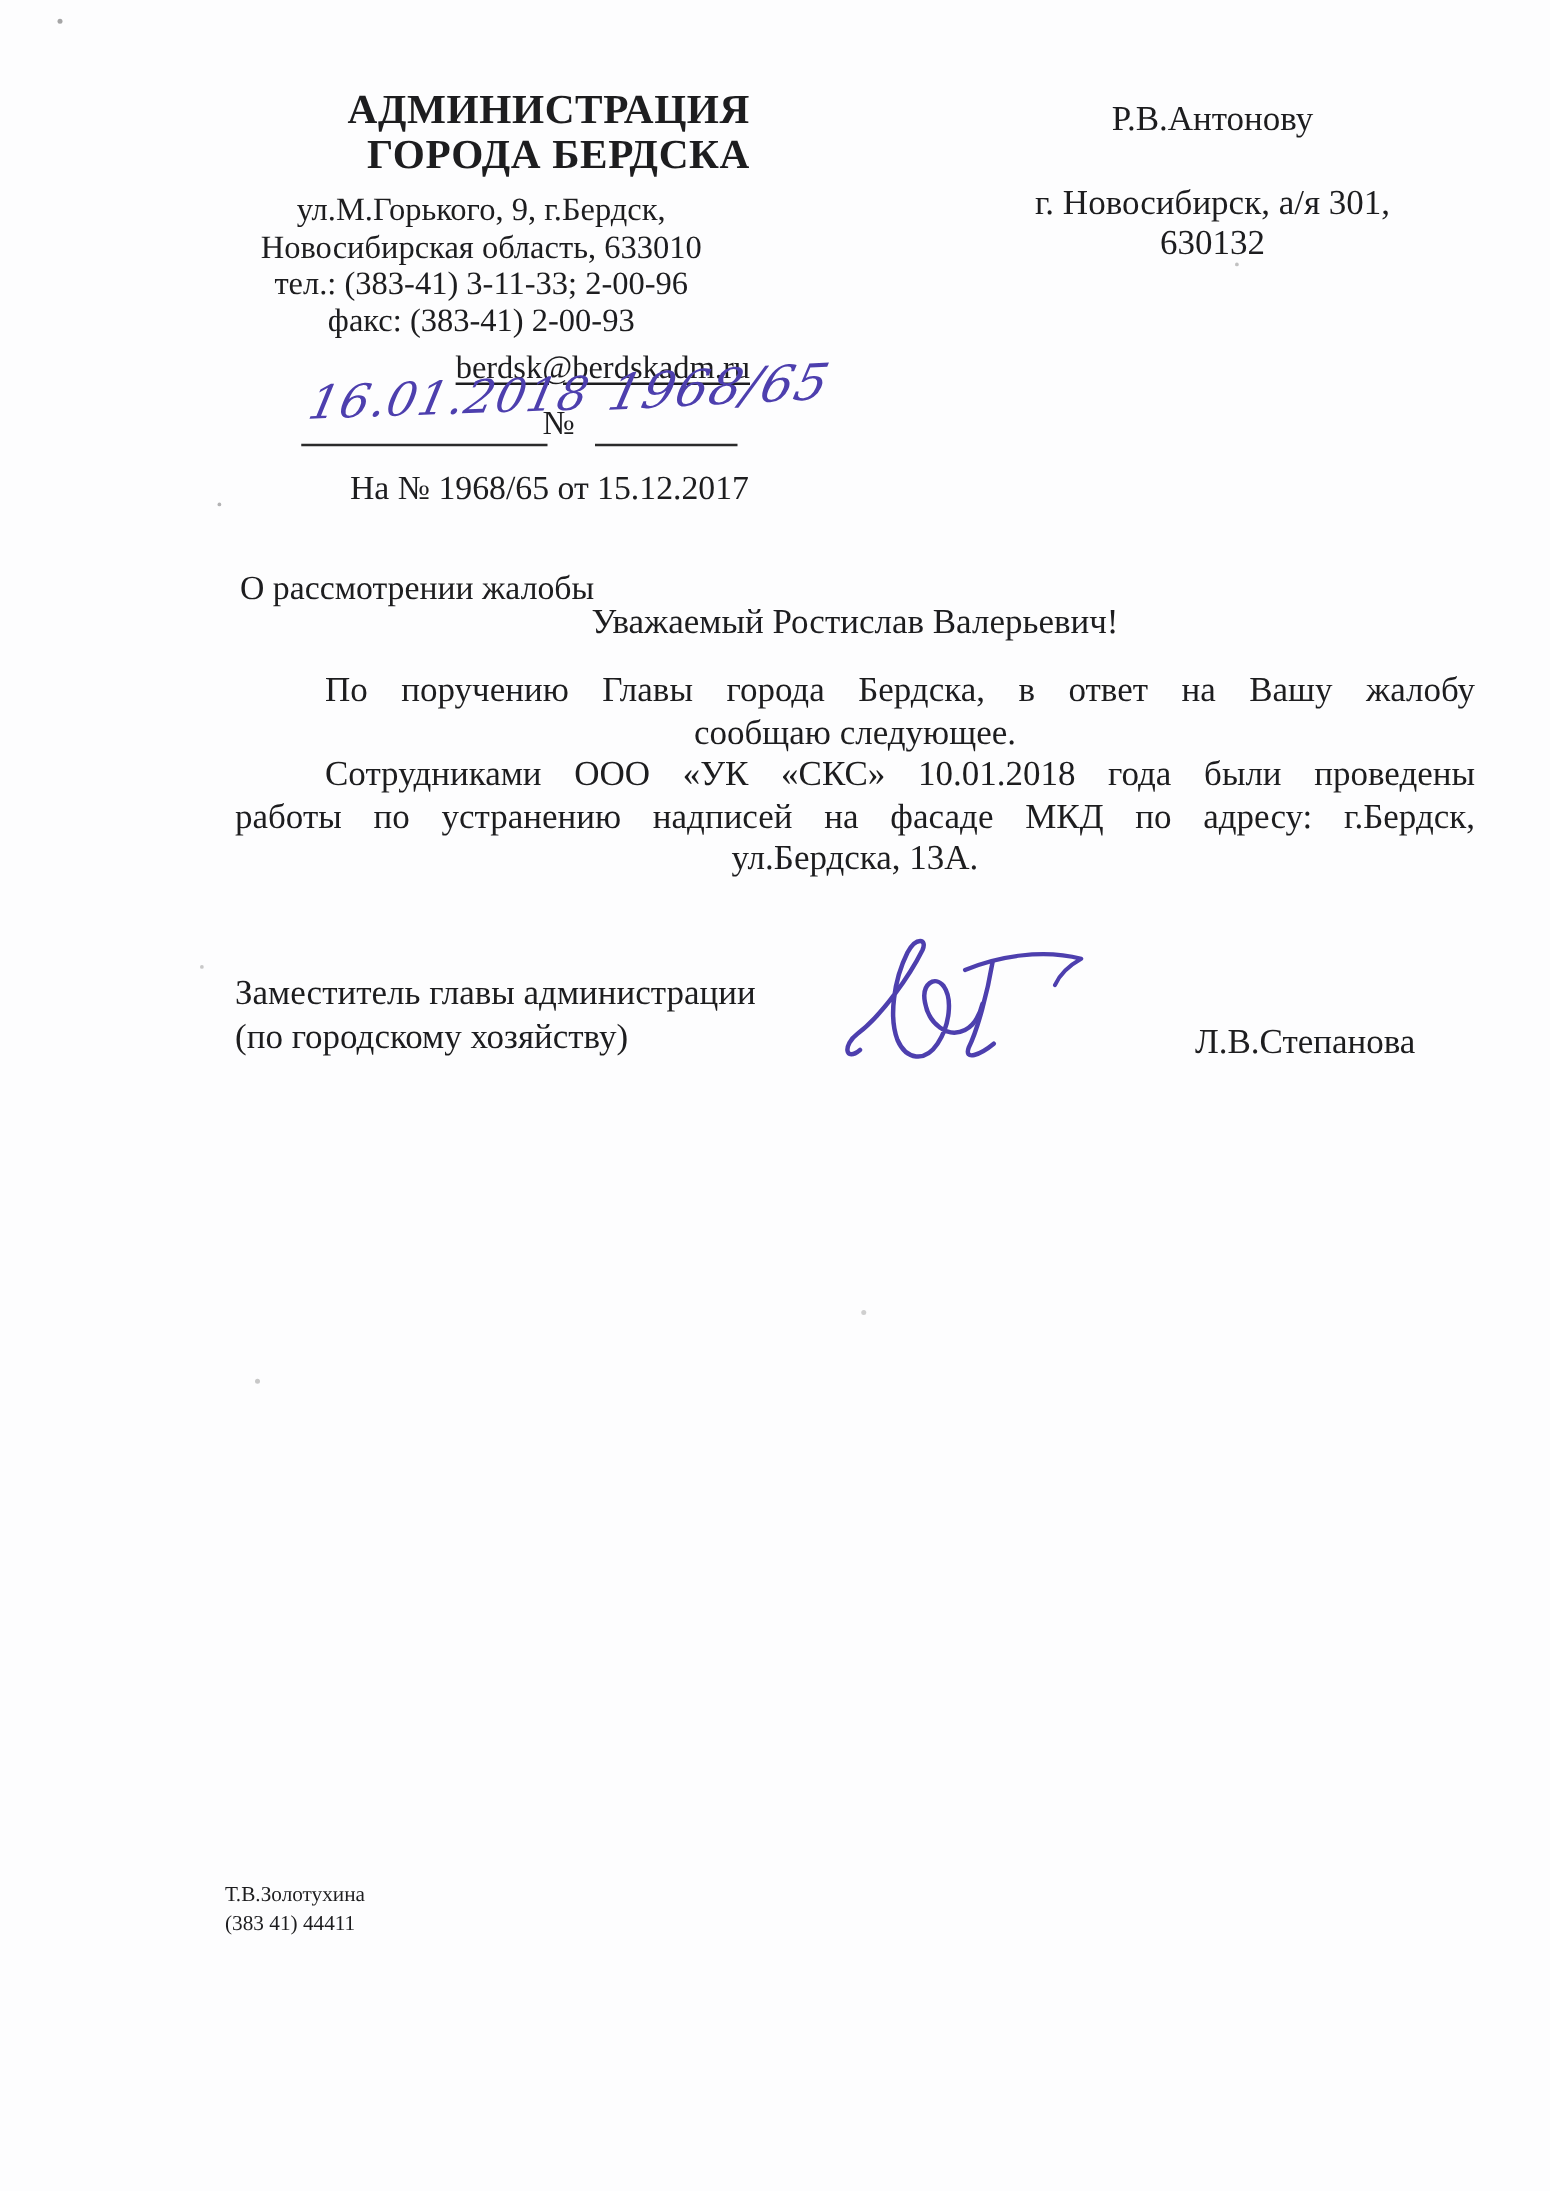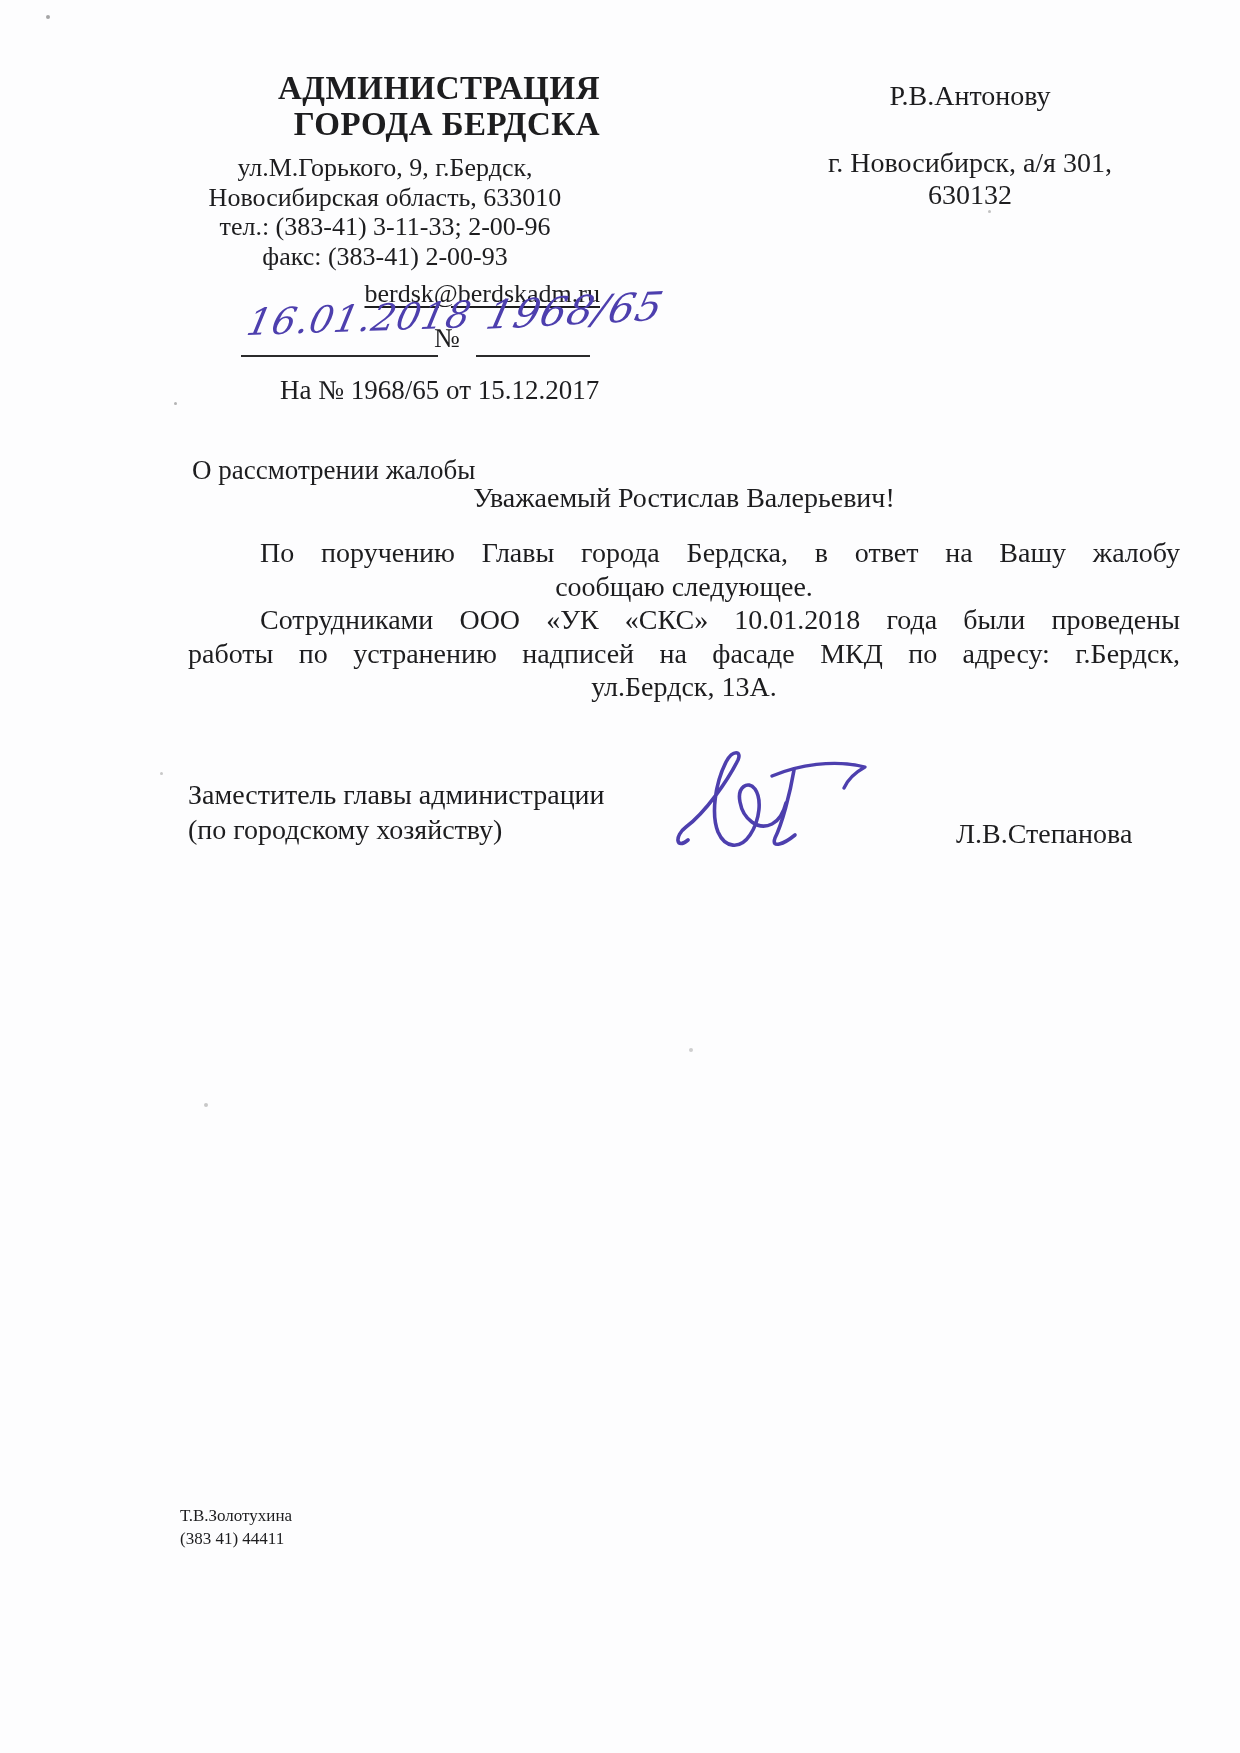--- a/index.html
+++ b/index.html
@@ -172,21 +172,21 @@
   <div class="abs reply-line">На № 1968/65 от 15.12.2017</div>
   <div class="abs subject-line">О рассмотрении жалобы</div>
 
   <div class="abs salutation">Уважаемый Ростислав Валерьевич!</div>
 
   <div class="abs body-block">
     <div class="body-line jfull indent">По поручению Главы города Бердска, в ответ на Вашу жалобу</div>
     <div class="body-line jleft">сообщаю следующее.</div>
     <div class="body-line jfull indent">Сотрудниками ООО «УК «СКС» 10.01.2018 года были проведены</div>
     <div class="body-line jfull">работы по устранению надписей на фасаде МКД по адресу: г.Бердск,</div>
-    <div class="body-line jleft">ул.Бердск, 13А.</div>
+    <div class="body-line jleft">ул.Бердска, 13А.</div>
   </div>
 
   <div class="abs signoff-title">
     <div>Заместитель главы администрации</div>
     <div>(по городскому хозяйству)</div>
   </div>
 
   <div class="abs signature-box">
     <svg width="210" height="126" viewBox="0 0 210 126">
       <path d="M16 98 C4 108 2 94 14 85 C34 70 56 38 66 18 C70 9 61 7 54 20 C43 42 39 72 46 90 C53 106 68 108 78 93 C88 78 90 57 83 47 C76 38 65 45 68 60 C71 77 86 89 100 82 C108 78 112 69 114 61" stroke-width="3.6"></path>

